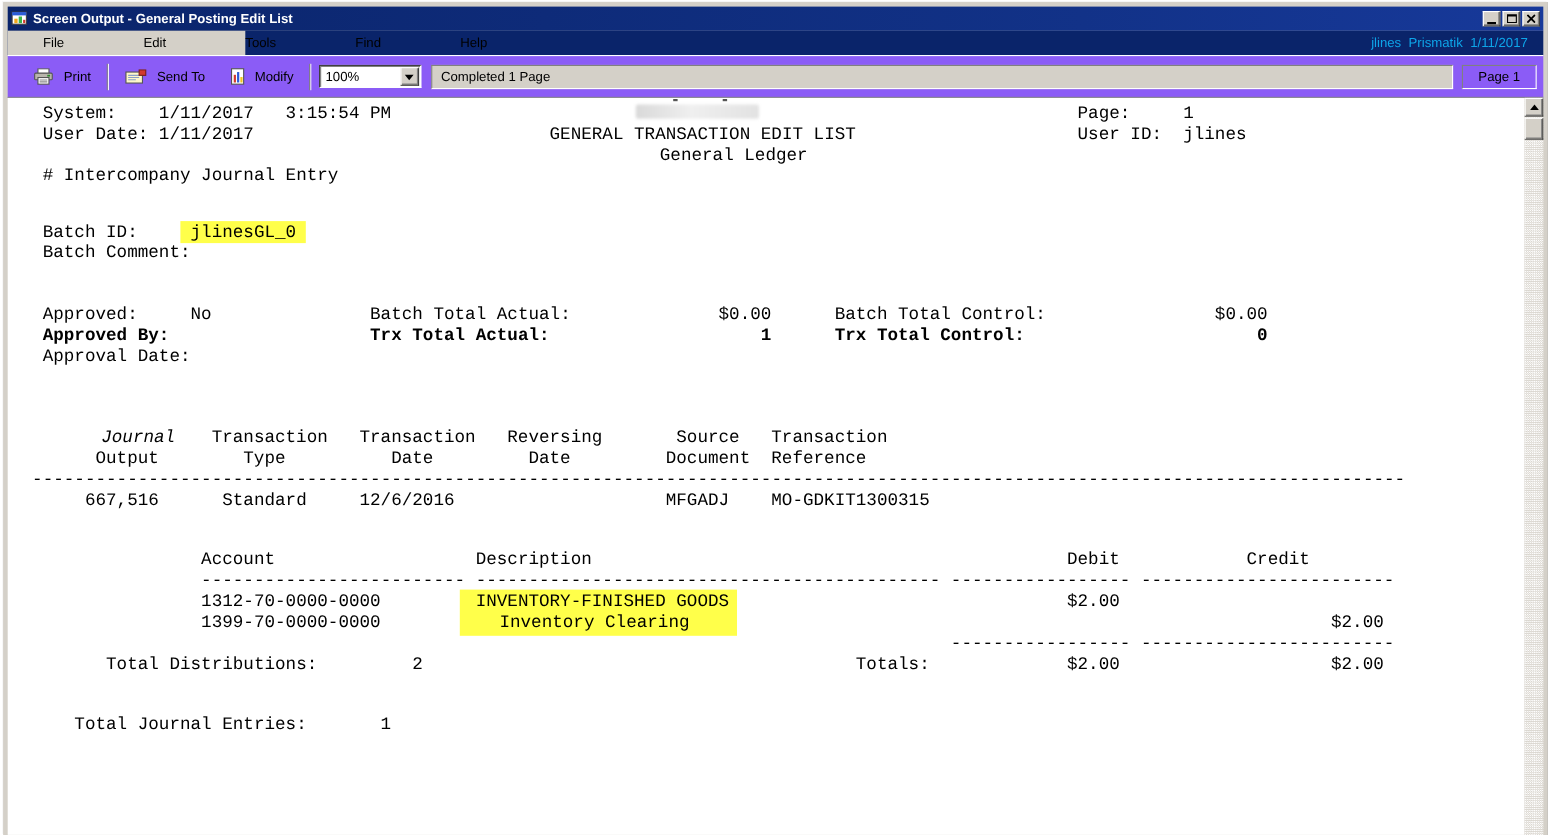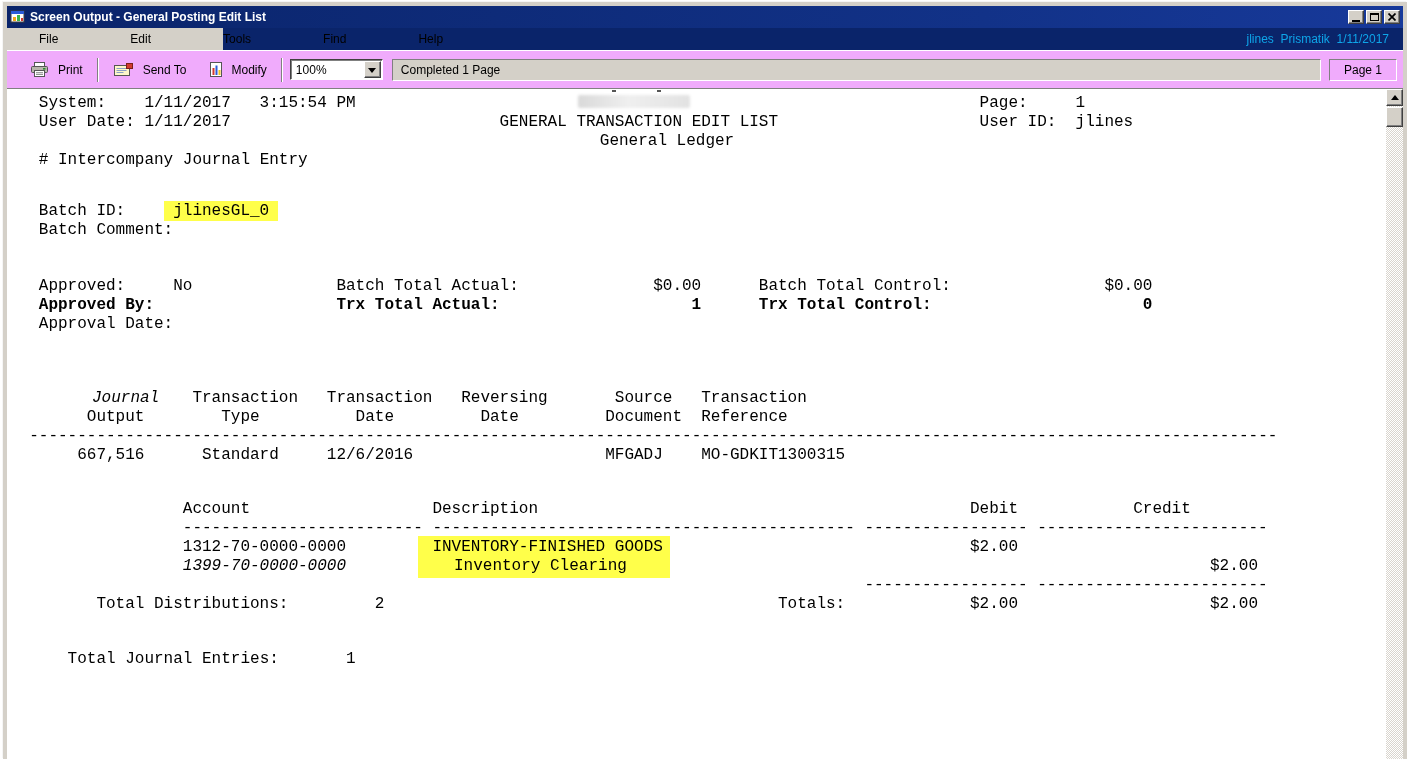--- a/index.html
+++ b/index.html
@@ -18,21 +18,21 @@
         margin-left:2px;box-sizing:border-box;}
   .glyph-min{width:8px;height:2px;background:#000;margin-top:7px;}
   .glyph-max{width:9px;height:8px;border:1px solid #000;border-top-width:2px;box-sizing:border-box;}
   
   .menubar{height:22px;display:flex;background:#0a246a;}
   .menu-left{width:216px;background:#d4d0c8;display:flex;align-items:center;padding-left:20px;box-sizing:border-box;gap:48px;}
   .menu-item{padding:3px 12px;}
   .menu-right{flex:1;display:flex;align-items:center;justify-content:flex-end;
               color:#0ea5e9;padding-right:14px;white-space:pre;}
   
-  .toolbar{height:39px;display:flex;align-items:center;background:#f0abfc;
+  .toolbar{height:39px;display:flex;align-items:center;background:#8b5cf6;
            border-top:1px solid #fff;border-bottom:1px solid #808080;padding:0 6px;box-sizing:border-box;}
   .tbtn{display:flex;align-items:center;gap:9px;padding:0 11px;height:28px;}
   .tsep{width:0;height:24px;border-left:1px solid #808080;border-right:1px solid #fff;margin:0 3px;}
   .combo{width:93px;height:21px;background:#fff;border:1px solid;border-color:#404040 #fff #fff #404040;
          box-shadow:inset 1px 1px 0 #808080;display:flex;align-items:center;margin:0 7px 0 4px;box-sizing:border-box;}
   .combo-text{flex:1;padding-left:5px;}
   .combo-btn{width:17px;height:17px;background:#d4d0c8;border:1px solid;border-color:#fff #404040 #404040 #fff;
              box-shadow:inset -1px -1px 0 #808080;display:flex;align-items:center;justify-content:center;
              margin-right:1px;box-sizing:border-box;}
   .tri-down{width:0;height:0;border:4px solid transparent;border-top:5px solid #000;margin-top:5px;}
@@ -235,21 +235,21 @@
           <span class="rseg" style="left: 425.4px;">--------------------------------------------</span>
           <span class="rseg" style="left: 857.4px;">-----------------</span>
           <span class="rseg" style="left: 1030.2px;">------------------------</span>
         </div>
         <div class="report-line" style="top: 449px;">
           <span class="rseg" style="left: 175.8px;">1312-70-0000-0000</span>
           <span class="rseg" style="left: 425.4px;">INVENTORY-FINISHED GOODS</span>
           <span class="rseg" style="left: 963px;">$2.00</span>
         </div>
         <div class="report-line" style="top: 468px;">
-          <span class="rseg" style="left: 175.8px; font-style: italic;">1399-70-0000-0000</span>
+          <span class="rseg" style="left: 175.8px;">1399-70-0000-0000</span>
           <span class="rseg" style="left: 427px; margin-left: 20px;">Inventory Clearing</span>
           <span class="rseg" style="left: 1203px;">$2.00</span>
         </div>
         <div class="report-line" style="top: 487px;">
           <span class="rseg" style="left: 857.4px;">-----------------</span>
           <span class="rseg" style="left: 1030.2px;">------------------------</span>
         </div>
         <div class="report-line" style="top: 506px;">
           <span class="rseg" style="left: 89.4px;">Total Distributions:</span>
           <span class="rseg" style="left: 367.8px;">2</span>

